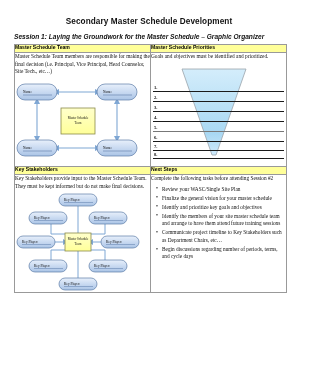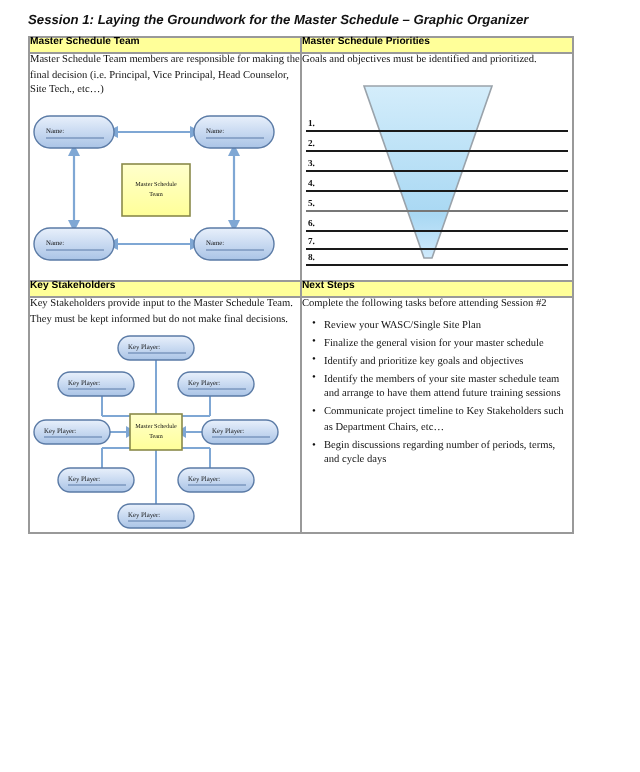--- a/index.html
+++ b/index.html
@@ -135,20 +135,21 @@
     font-size: 4.6px;
     color: #111;
   }
 </style>
 </head>
 <body>
 
 <div class="page">
   <div class="doc">
 
+    <div class="title">Secondary Master Schedule Development</div>
     <div class="subtitle">Session 1: Laying the Groundwork for the Master Schedule – Graphic Organizer</div>
 
     <table class="grid">
       <tbody>
           <tr>
         <th class="hdr" style="width:135px">Master Schedule Team</th>
         <th class="hdr" style="width:135px">Master Schedule Priorities</th>
       </tr>
       <tr>
 

